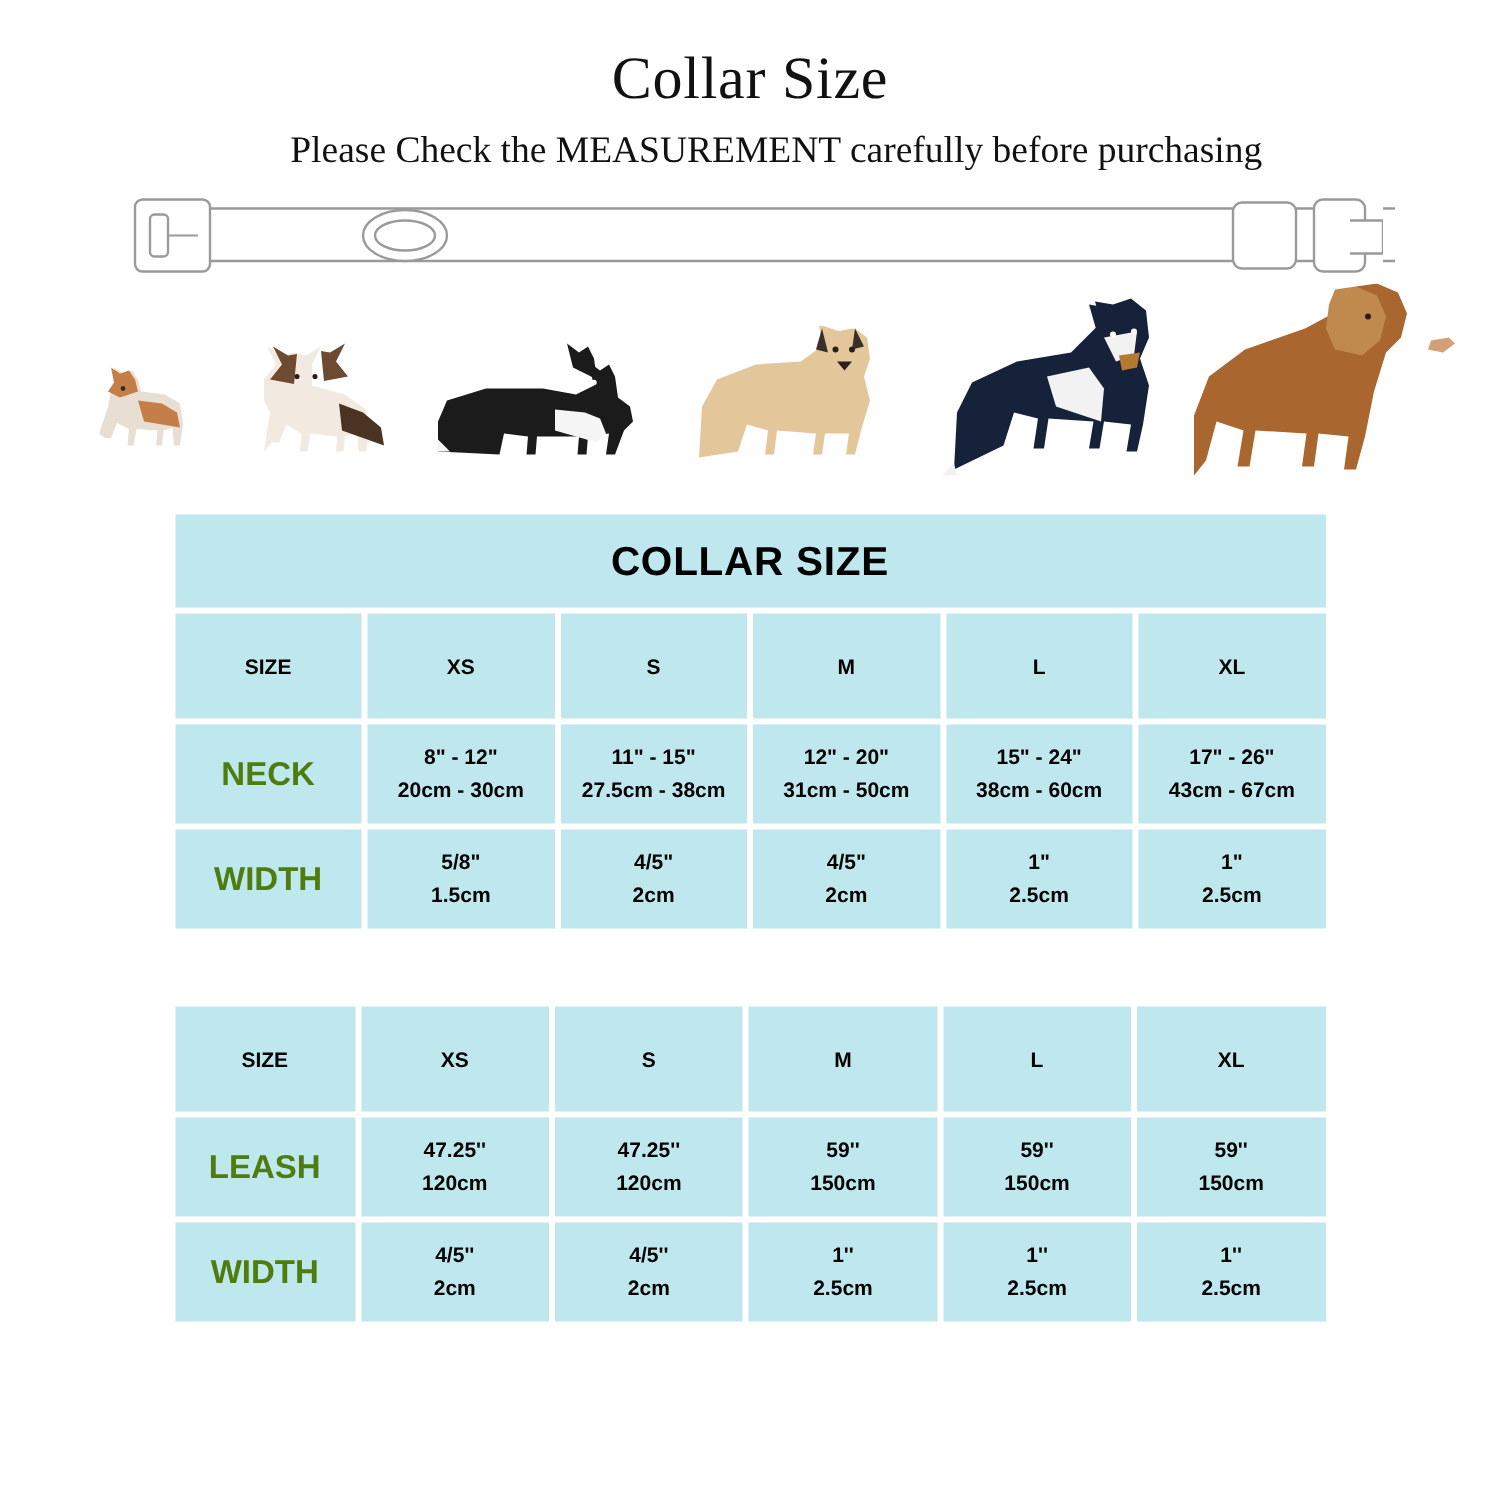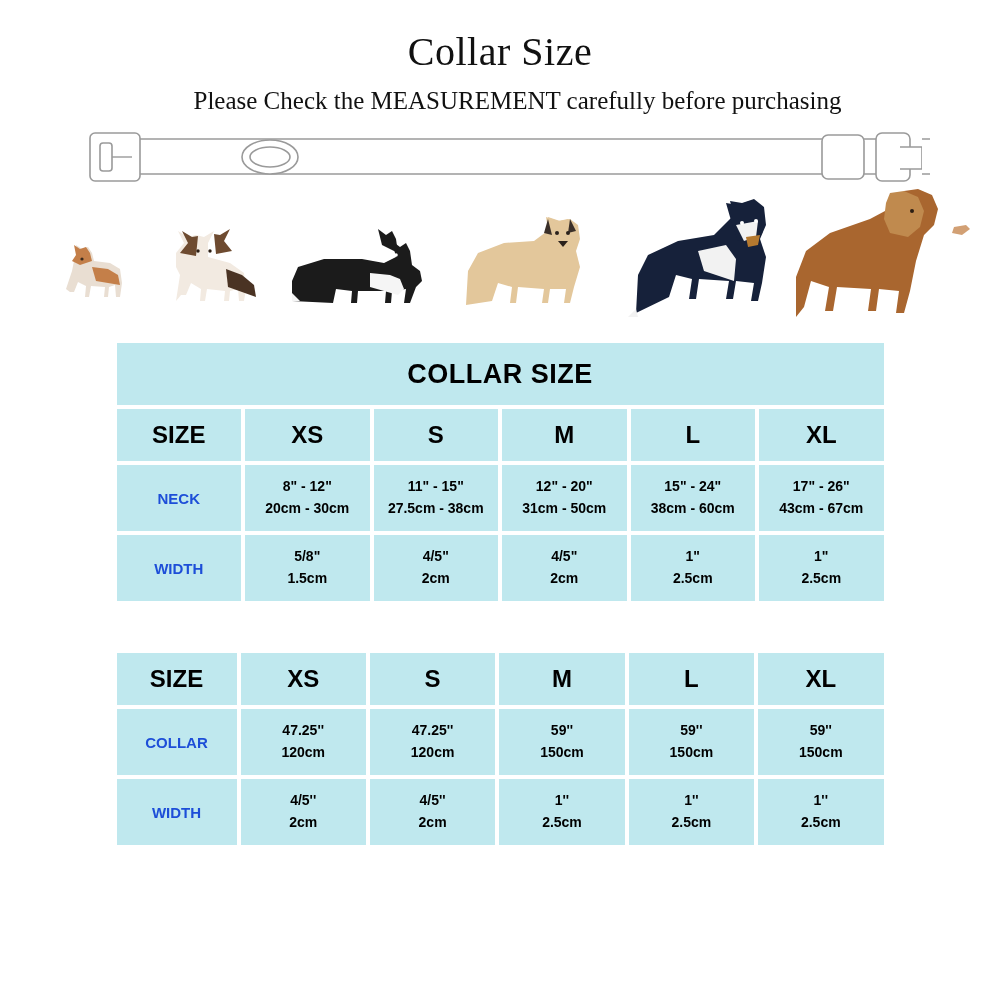--- a/index.html
+++ b/index.html
@@ -78,29 +78,29 @@
     border: 0;
   }
   .chart-title {
     font-size: 27px;
     font-weight: bold;
     letter-spacing: 0.5px;
     height: 62px;
     color: #000;
   }
   .hdr-cell {
-    font-size: 24px;
+    font-size: 14px;
     font-weight: bold;
-    height: 52px;
+    height: 70px;
     color: #000;
   }
   .row-label {
-    font-size: 15px;
+    font-size: 22px;
     font-weight: bold;
-    color: #1d4ed8;
+    color: #4d7c0f;
   }
   .data-cell {
     font-size: 14px;
     font-weight: bold;
     color: #000;
     line-height: 1.55;
     padding: 8px 0;
   }
   .data-cell .ln { display: block; }
   .two-line { height: 66px; }
@@ -273,21 +273,21 @@
       <tr>
         <td class="hdr-cell col-label">SIZE</td>
         <td class="hdr-cell">XS</td>
         <td class="hdr-cell">S</td>
         <td class="hdr-cell">M</td>
         <td class="hdr-cell">L</td>
         <td class="hdr-cell">XL</td>
       </tr>
 
       <tr>
-        <td class="row-label col-label two-line">COLLAR</td>
+        <td class="row-label col-label two-line">LEASH</td>
         <td class="data-cell two-line">
           <span class="ln">47.25''</span>
           <span class="ln">120cm</span>
         </td>
         <td class="data-cell two-line">
           <span class="ln">47.25''</span>
           <span class="ln">120cm</span>
         </td>
         <td class="data-cell two-line">
           <span class="ln">59''</span>

